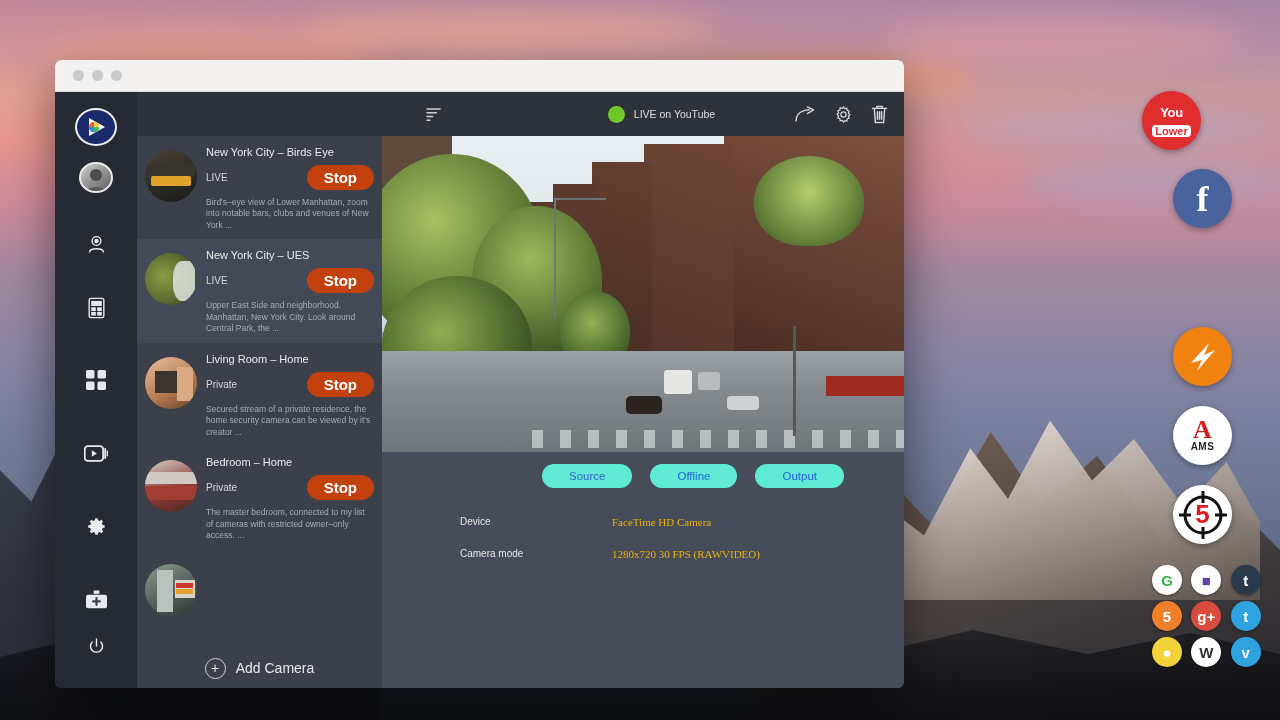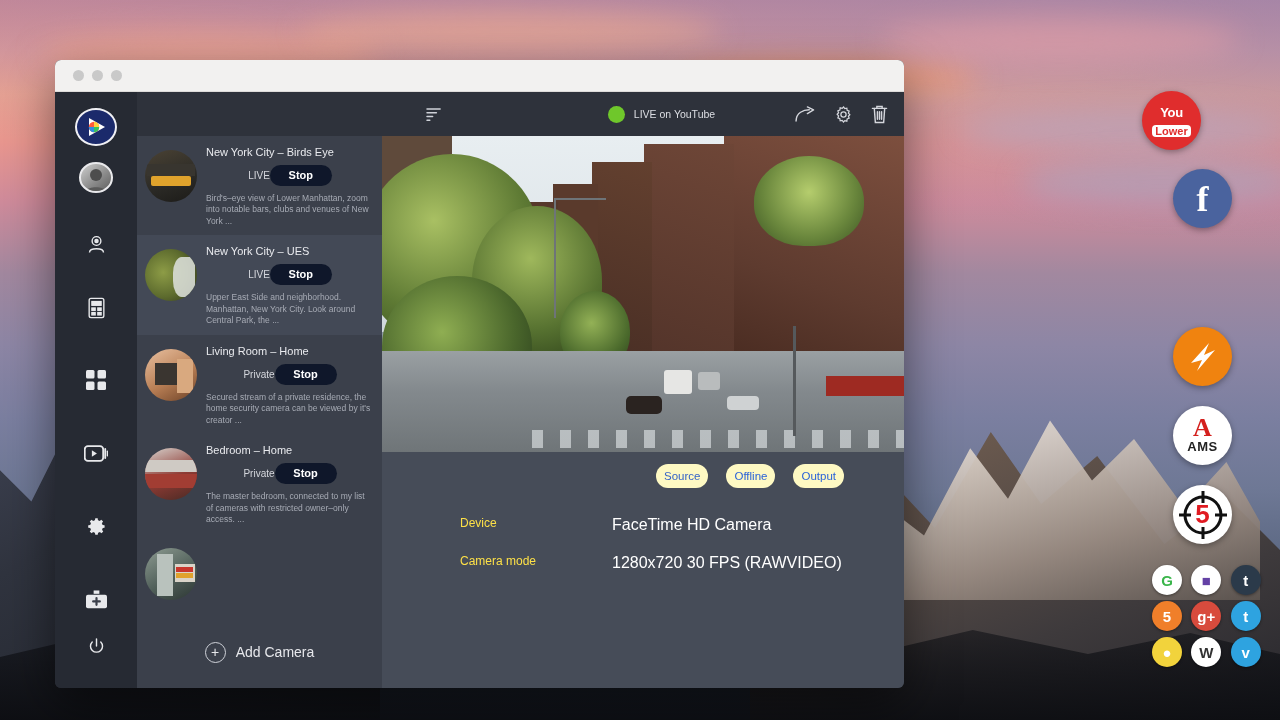--- a/index.html
+++ b/index.html
@@ -66,21 +66,21 @@
   #ic-youtube .yt-you { font-size:13px; line-height:12px; letter-spacing:-.3px; }
   #ic-youtube .yt-tube {
     display:inline-block; background:#fff; color:#e02d2d; border-radius:4px;
     font-size:11px; line-height:12px; padding:0 3px; margin-top:1px;
   }
   #ic-facebook { left:1173px; top:169px; width:59px; height:59px; background:#4a639e;
                  font-size:36px; font-family:"Liberation Serif",serif; }
   #ic-wowza { left:1173px; top:327px; width:59px; height:59px; background:#f0830f; }
   #ic-ams { left:1173px; top:327px; width:59px; height:59px; background:#fff; }
   .ams-a { color:#d4201d; font-size:26px; line-height:22px; font-family:"Liberation Serif",serif; }
-  .ams-t { color:#222; font-size:13px; letter-spacing:.5px; }
+  .ams-t { color:#222; font-size:10px; letter-spacing:.5px; }
   #ic-five { left:1173px; top:406px; width:59px; height:59px; background:#fff; }
 
   
   #ic-grid { position:absolute; left:1152px; top:565px; width:112px;
              display:grid; grid-template-columns:repeat(3,1fr); gap:6px 6px; }
   .mini { width:30px; height:30px; border-radius:50%; display:flex;
           align-items:center; justify-content:center; color:#fff;
           font-size:15px; font-weight:bold; box-shadow:0 1px 3px rgba(0,0,0,.4); }
 
   
@@ -126,24 +126,24 @@
     display:flex; padding:10px 8px 8px 8px; gap:9px; position:relative;
   }
   .cam.selected { background:#434956; }
   .cam-thumb {
     width:52px; height:52px; border-radius:50%; flex:0 0 52px; margin-top:4px;
     background:#2b2f38; overflow:hidden; position:relative;
   }
   .cam-info { flex:1; min-width:0; }
   .cam-title { color:#e9eaee; font-size:11px; margin-bottom:7px; white-space:nowrap;
                overflow:hidden; text-overflow:ellipsis; }
-  .cam-row { display:flex; align-items:center; justify-content:center; margin-bottom:7px; }
+  .cam-row { display:flex; align-items:center; justify-content:space-between; margin-bottom:7px; }
   .cam-state { color:#d5d7dd; font-size:10px; }
   .cam-btn {
-    background:#0f172a; color:#fff; font-size:11px; font-weight:bold;
+    background:#c2410c; color:#fff; font-size:15px; font-weight:bold;
     border:none; border-radius:13px; padding:5px 17px; cursor:pointer;
     line-height:1; min-width:62px;
   }
   .cam-desc { color:#a7abb5; font-size:8.5px; line-height:1.35; }
   #add-camera {
     display:flex; align-items:center; justify-content:center; gap:10px;
     padding:34px 0 0 0; color:#e6e7eb; font-size:14px; cursor:pointer;
   }
   #add-camera .plus {
     width:21px; height:21px; border-radius:50%; border:1.5px solid #cfd2d9;
@@ -164,29 +164,29 @@
   #video { height:316px; position:relative; overflow:hidden; background:#8d9aa3; }
   .v-sky { position:absolute; left:0; top:0; width:100%; height:62%;
            background:linear-gradient(to bottom,#e8eef1,#dfe6ea 55%,#cfd7db); }
   .v-bldg { position:absolute; background:#6e463a; }
   .v-road { position:absolute; left:0; bottom:0; width:100%; height:32%;
             background:linear-gradient(to bottom,#9aa0a3,#83898d 40%,#6f7578); }
   .v-tree { position:absolute; border-radius:50% 50% 45% 45%; }
 
   
   #tabs { display:flex; justify-content:flex-end; gap:18px; padding:12px 60px 0 0; }
-  .tab { background:#fef9c3; color:#2b63d8; border:none; border-radius:14px;
-         font-size:11.5px; padding:6px 8px; cursor:pointer; font-weight:500; }
+  .tab { background:#5eead4; color:#2b63d8; border:none; border-radius:14px;
+         font-size:11.5px; padding:6px 27px; cursor:pointer; font-weight:500; }
   .tab.active { color:#3663c8; }
 
   
   #settings { padding:28px 0 0 78px; }
   .srow { display:flex; margin-bottom:20px; }
-  .slabel { width:152px; color:#fde047; font-size:12px; }
-  .sval { color:#ffffff; font-size:16px; }
+  .slabel { width:152px; color:#e5e5e5; font-size:10px; }
+  .sval { color:#eab308; font-size:11px;font-family:Liberation Serif, serif; }
 </style>
 </head>
 <body>
 
 <div id="desktop">
 
   <div id="sky-clouds">
     <i style="left:40px;  top:30px;  width:340px; height:46px; background:#f6a78c;"></i>
     <i style="left:300px; top:12px;  width:420px; height:40px; background:#f5b08f;"></i>
     <i style="left:680px; top:60px;  width:300px; height:34px; background:#ff9a5e;"></i>

